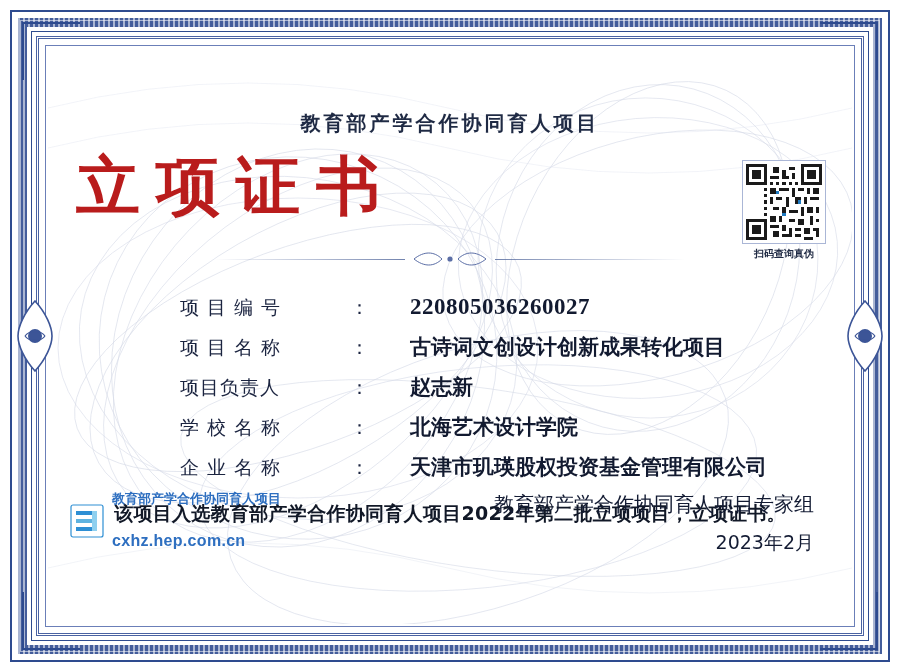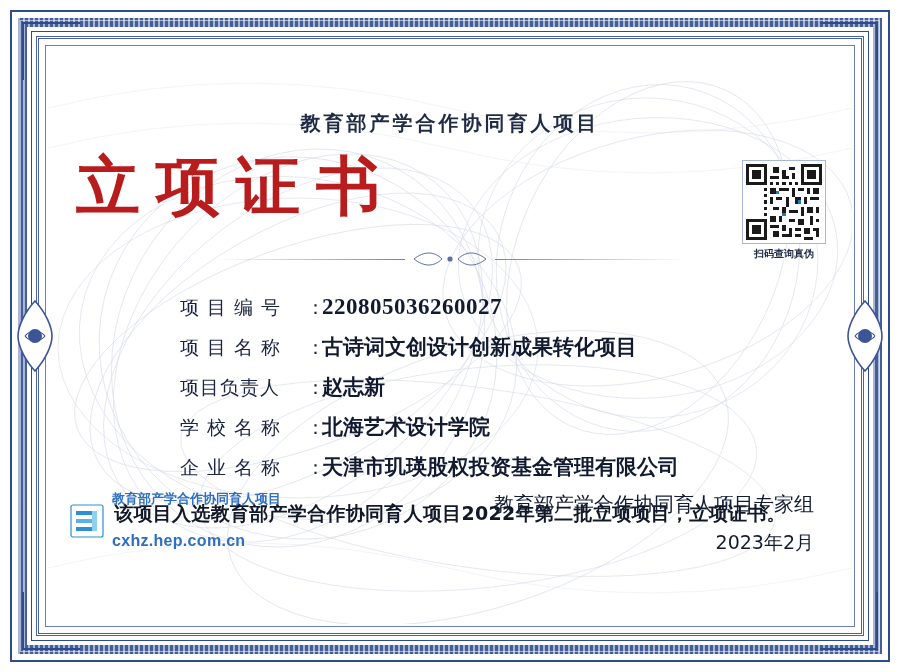--- a/index.html
+++ b/index.html
@@ -188,20 +188,21 @@
 
   
   .fields {
     margin-top: 26px;
     padding-left: 120px;
   }
   .row {
     display: flex;
     align-items: baseline;
     margin-bottom: 12px;
+    gap: 44px;
   }
   .row .label {
     width: 126px;
     font-size: 19px;
     color: #1b2440;
     letter-spacing: 1px;
     font-family: "DejaVu Sans", sans-serif;
   }
   .row .colon {
     width: 16px;

